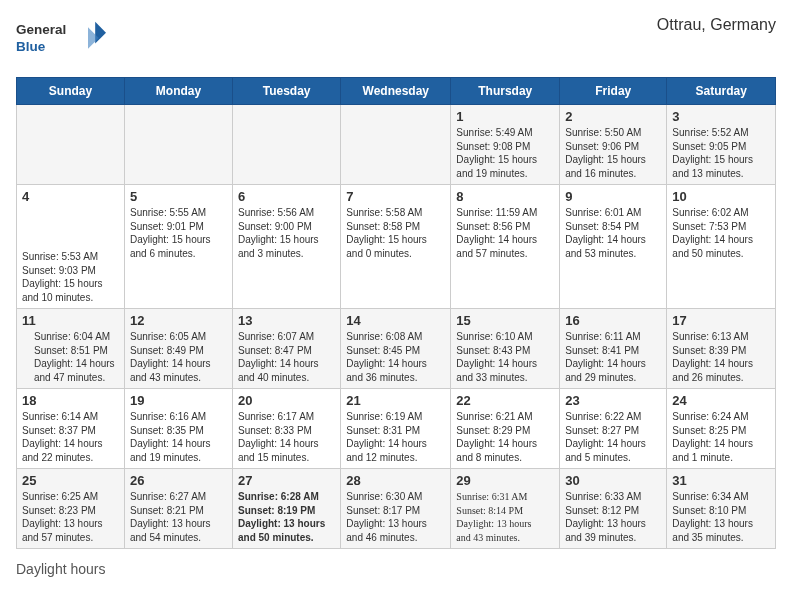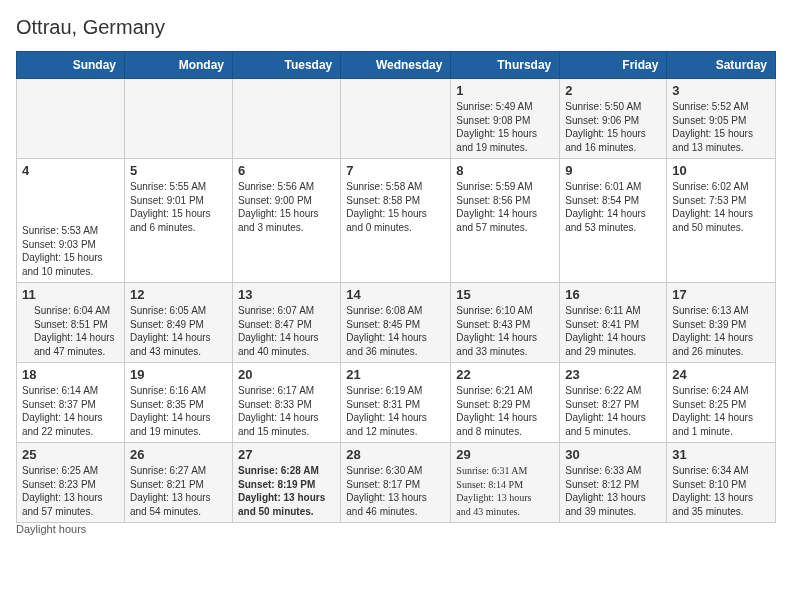--- a/index.html
+++ b/index.html
@@ -32,32 +32,32 @@
     }
     .title-area {
       text-align: right;
     }
     .month-title {
       font-size: 36px;
       font-weight: bold;
       color: #333;
     }
     .location-title {
-      font-size: 20px;
+      font-size: 16px;
       color: #333;
     }
     table {
       width: 100%;
       border-collapse: collapse;
       font-size: 11px;
     }
     thead tr th {
       background-color: #2060a0;
       color: #fff;
-      text-align: right;
+      text-align: center;
       padding: 6px 8px;
       font-size: 12px;
       font-weight: bold;
       border: 1px solid #1a4f8a;
     }
     tbody tr td {
       vertical-align: top;
       padding: 4px 5px;
       border: 1px solid #ccc;
       height: 80px;
@@ -77,29 +77,39 @@
     }
     .day-info {
       font-size: 10px;
       color: #333;
       line-height: 1.35;
     }
     .empty-cell {
       background-color: #f5f5f5;
     }
     .footer-note {
-      margin-top: 0;
-      font-size: 11px;
+      margin-top: 12px;
+      font-size: 14px;
       color: #555;
     }
   </style>
 </head>
 <body>
 
 <div class="header-area">
+  <div class="logo">
+    <svg class="logo-icon" viewBox="0 0 100 45" xmlns="http://www.w3.org/2000/svg">
+    <text x="0" y="18" font-size="15" font-weight="bold" fill="#333" font-family="Arial">General</text>
+    <text x="0" y="36" font-size="15" font-weight="bold" fill="#2060a0" font-family="Arial">Blue</text>
+    <polygon points="88,4 100,16 88,28" fill="#2060a0"></polygon>
+    <polygon points="80,10 92,22 80,34" fill="#4080c0" opacity="0.6"></polygon>
+  </svg>
+    <div class="logo-text">
+    </div>
+  </div>
   <div class="title-area">
     <div class="location-title">Ottrau, Germany</div>
   </div>
 </div>
 
 <table>
   <thead>
     <tr>
       <th>Sunday</th>
       <th>Monday</th>
@@ -162,21 +172,21 @@
         </td>
         <td>
           <div class="day-number">7</div>
           <div class="day-info" style="white-space: pre-line;">Sunrise: 5:58 AM
 Sunset: 8:58 PM
 Daylight: 15 hours
 and 0 minutes.</div>
         </td>
         <td>
           <div class="day-number">8</div>
-          <div class="day-info" style="white-space: pre-line;">Sunrise: 5:59 AM
+          <div class="day-info" style="white-space: pre-line;">Sunrise: 11:59 AM
 Sunset: 8:56 PM
 Daylight: 14 hours
 and 57 minutes.</div>
         </td>
         <td>
           <div class="day-number">9</div>
           <div class="day-info" style="white-space: pre-line;">Sunrise: 6:01 AM
 Sunset: 8:54 PM
 Daylight: 14 hours
 and 53 minutes.</div>

